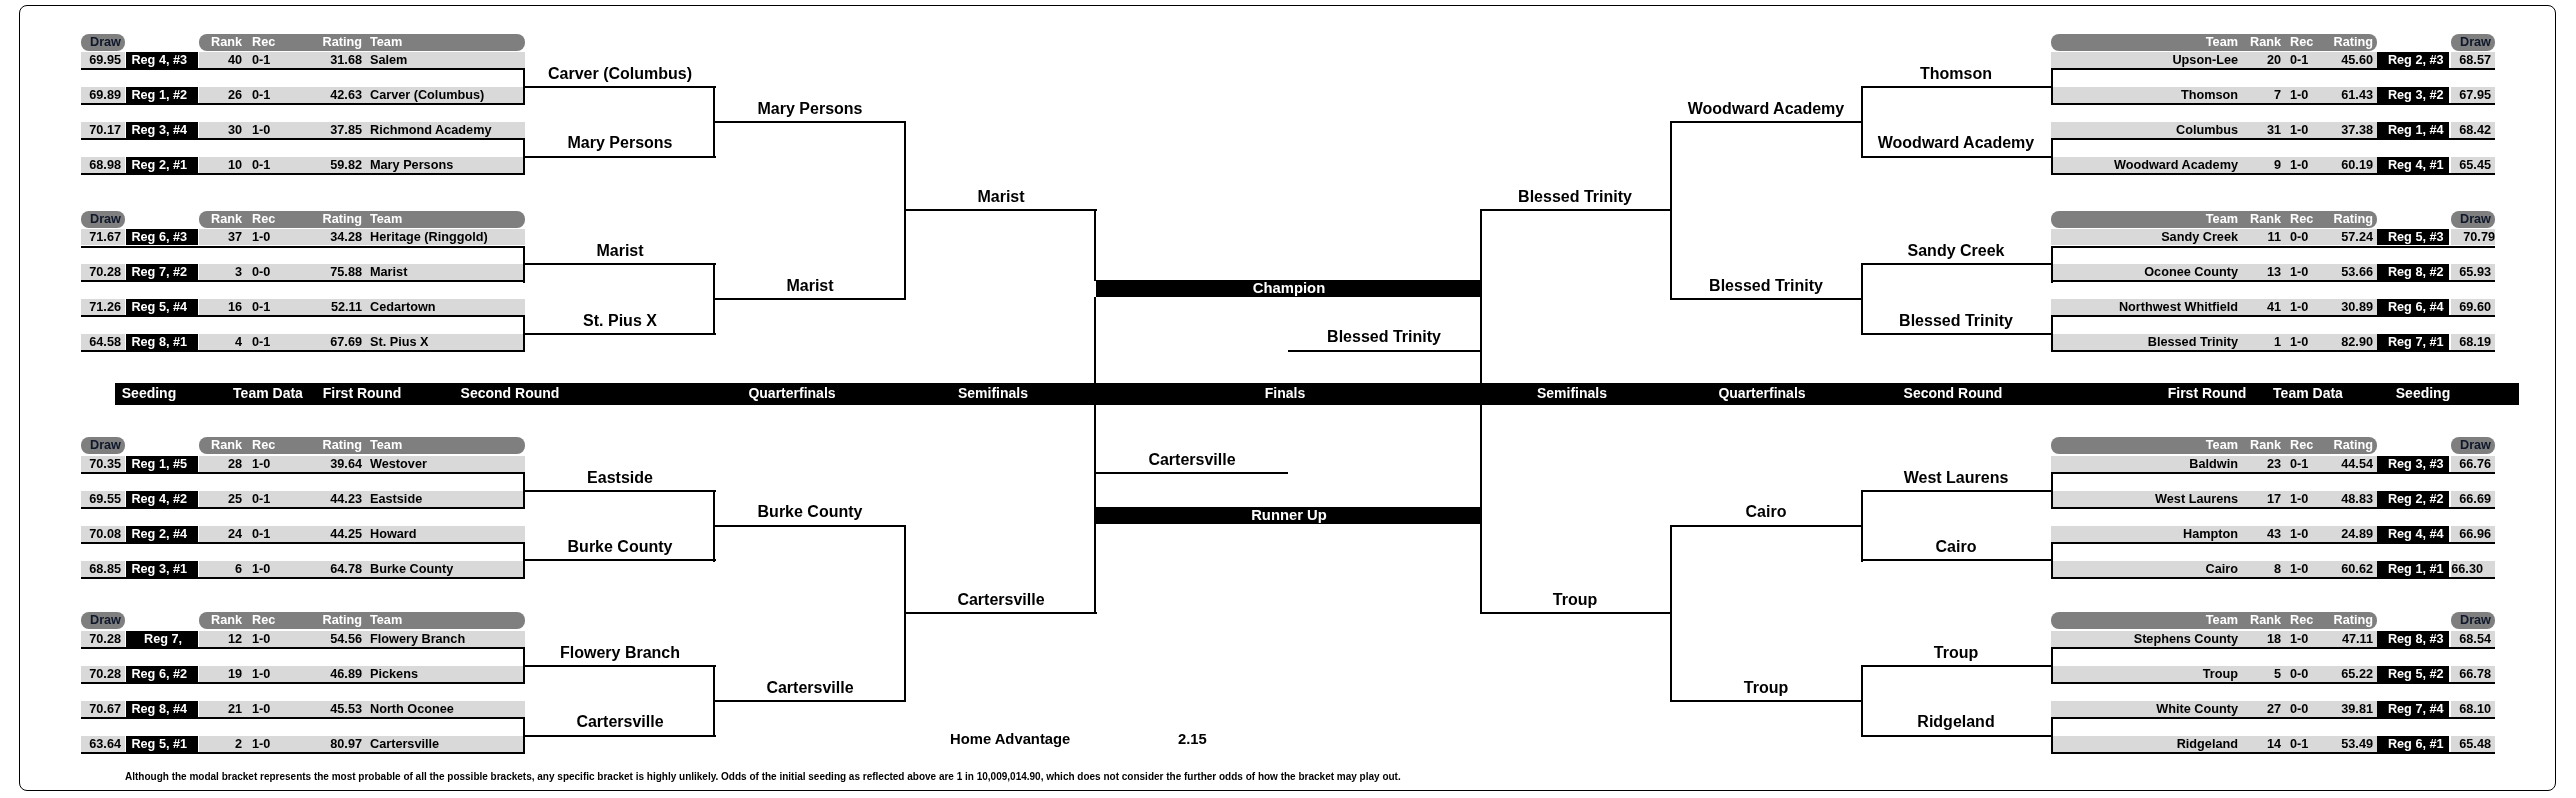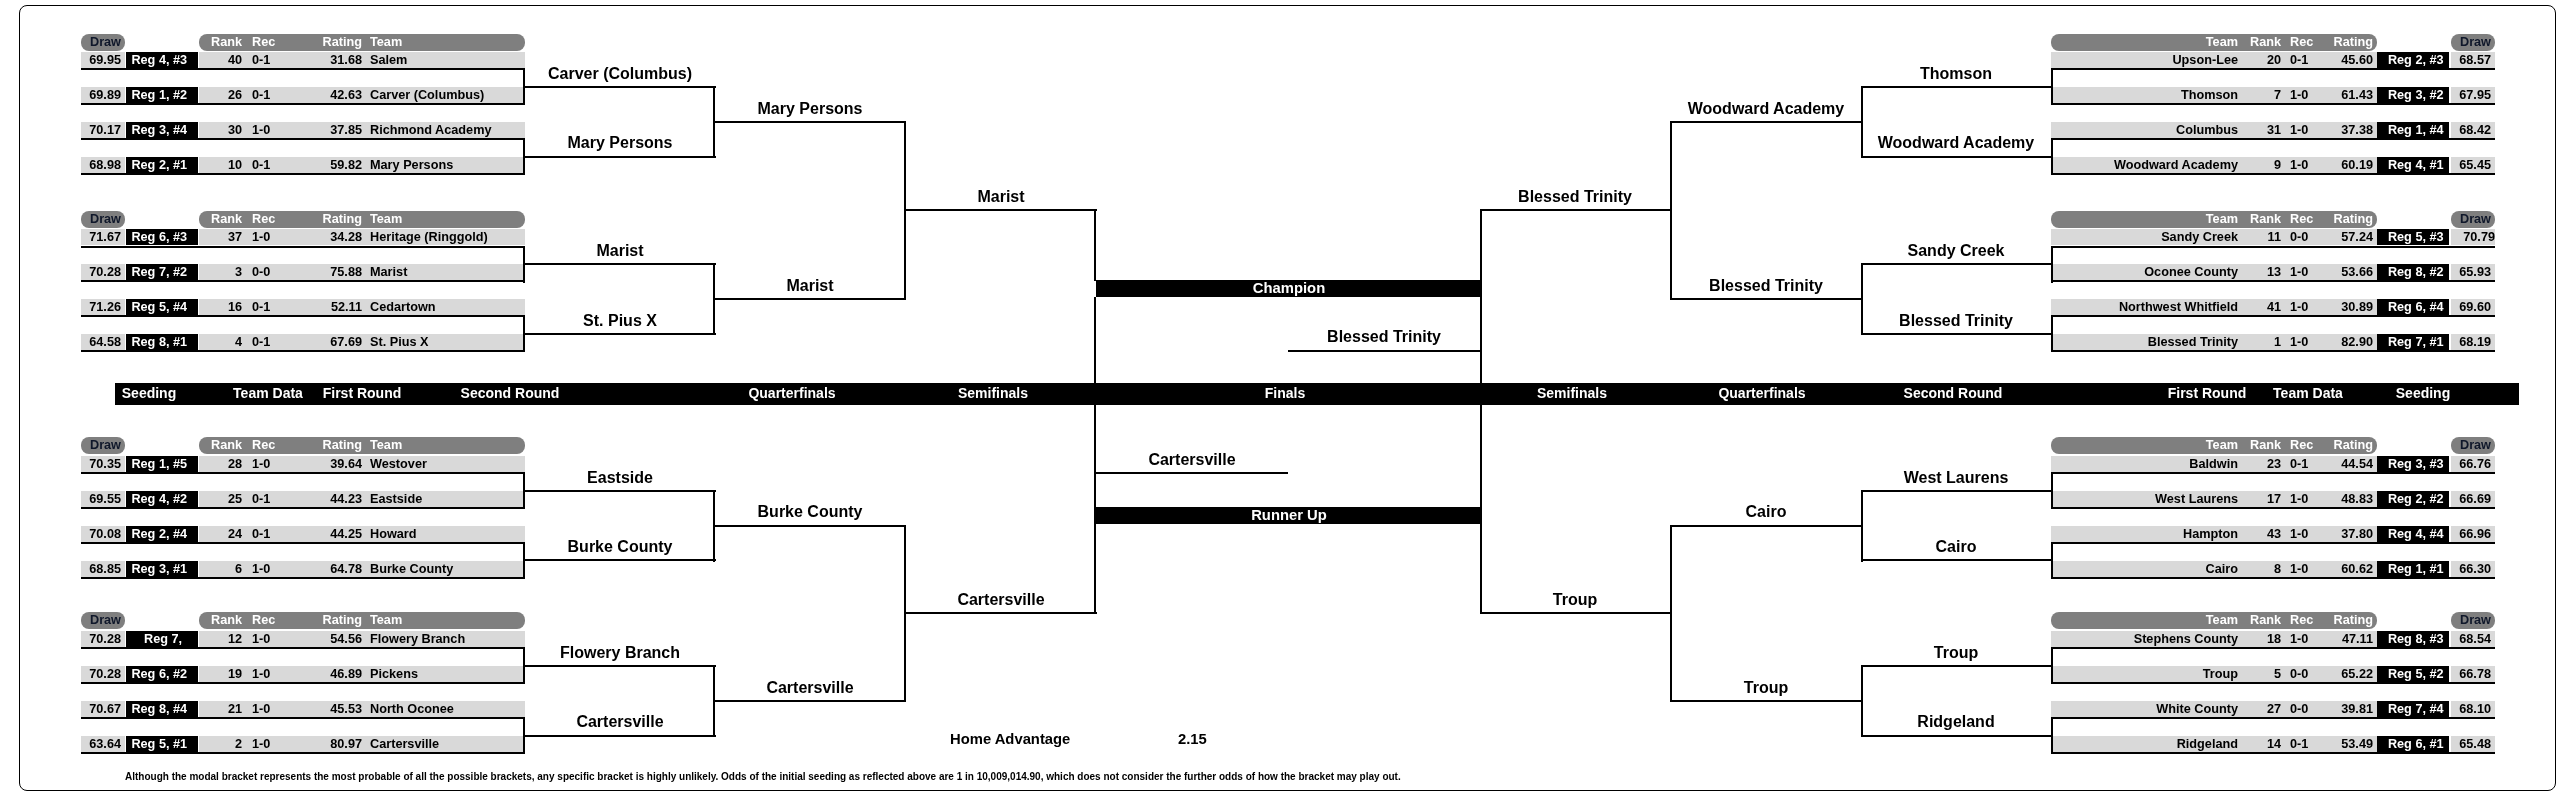--- a/index.html
+++ b/index.html
@@ -354,31 +354,31 @@
     <div class="cell-txt right" style="left: 2241px; top: 491px; width: 40px; height: 16px;">17</div>
     <div class="cell-txt left" style="left: 2290px; top: 491px; width: 38px; height: 16px;">1-0</div>
     <div class="cell-txt right" style="left: 2306px; top: 491px; width: 67px; height: 16px;">48.83</div>
     <div class="seed-cell right" style="left: 2377px; top: 491px; width: 72px; height: 16px; padding-right: 5.4px;">Reg 2, #2</div>
     <div class="row-cell right" style="left: 2451px; top: 491px; width: 44px; height: 16px; padding-right: 4px;">66.69</div>
     <div class="blackline" style="left: 2051px; top: 507px; width: 444px; height: 2px;"></div>
     <div class="row-cell" style="left: 2051px; top: 526px; width: 326px; height: 16px;"></div>
     <div class="cell-txt right" style="left: 2053px; top: 526px; width: 185px; height: 16px;">Hampton</div>
     <div class="cell-txt right" style="left: 2241px; top: 526px; width: 40px; height: 16px;">43</div>
     <div class="cell-txt left" style="left: 2290px; top: 526px; width: 38px; height: 16px;">1-0</div>
-    <div class="cell-txt right" style="left: 2306px; top: 526px; width: 67px; height: 16px;">37.80</div>
+    <div class="cell-txt right" style="left: 2306px; top: 526px; width: 67px; height: 16px;">24.89</div>
     <div class="seed-cell right" style="left: 2377px; top: 526px; width: 72px; height: 16px; padding-right: 5.4px;">Reg 4, #4</div>
     <div class="row-cell right" style="left: 2451px; top: 526px; width: 44px; height: 16px; padding-right: 4px;">66.96</div>
     <div class="blackline" style="left: 2051px; top: 542px; width: 444px; height: 2px;"></div>
     <div class="row-cell" style="left: 2051px; top: 561px; width: 326px; height: 16px;"></div>
     <div class="cell-txt right" style="left: 2053px; top: 561px; width: 185px; height: 16px;">Cairo</div>
     <div class="cell-txt right" style="left: 2241px; top: 561px; width: 40px; height: 16px;">8</div>
     <div class="cell-txt left" style="left: 2290px; top: 561px; width: 38px; height: 16px;">1-0</div>
     <div class="cell-txt right" style="left: 2306px; top: 561px; width: 67px; height: 16px;">60.62</div>
     <div class="seed-cell right" style="left: 2377px; top: 561px; width: 72px; height: 16px; padding-right: 5.4px;">Reg 1, #1</div>
-    <div class="row-cell right" style="left: 2451px; top: 561px; width: 44px; height: 16px; padding-right: 4px;">66.30</div>
+    <div class="row-cell right" style="left: 2451px; top: 561px; width: 44px; height: 16px; padding-right: 12px;">66.30</div>
     <div class="blackline" style="left: 2051px; top: 577px; width: 444px; height: 2px;"></div>
     <div class="blackline" style="left: 2051px; top: 472px; width: 2px; height: 37px;"></div>
     <div class="blackline" style="left: 2051px; top: 542px; width: 2px; height: 37px;"></div>
     <div class="blackline" style="left: 1861px; top: 490px; width: 191px; height: 2px;"></div>
     <div class="adv-label" style="left: 1795px; top: 468px; width: 322px; height: 20px;">West Laurens</div>
     <div class="blackline" style="left: 1861px; top: 559px; width: 191px; height: 2px;"></div>
     <div class="adv-label" style="left: 1795px; top: 537px; width: 322px; height: 20px;">Cairo</div>
     <div class="blackline" style="left: 1861px; top: 490px; width: 2px; height: 72px;"></div>
     <div class="blackline" style="left: 1670px; top: 525px; width: 191px; height: 2px;"></div>
     <div class="adv-label" style="left: 1605px; top: 502px; width: 322px; height: 20px;">Cairo</div>

